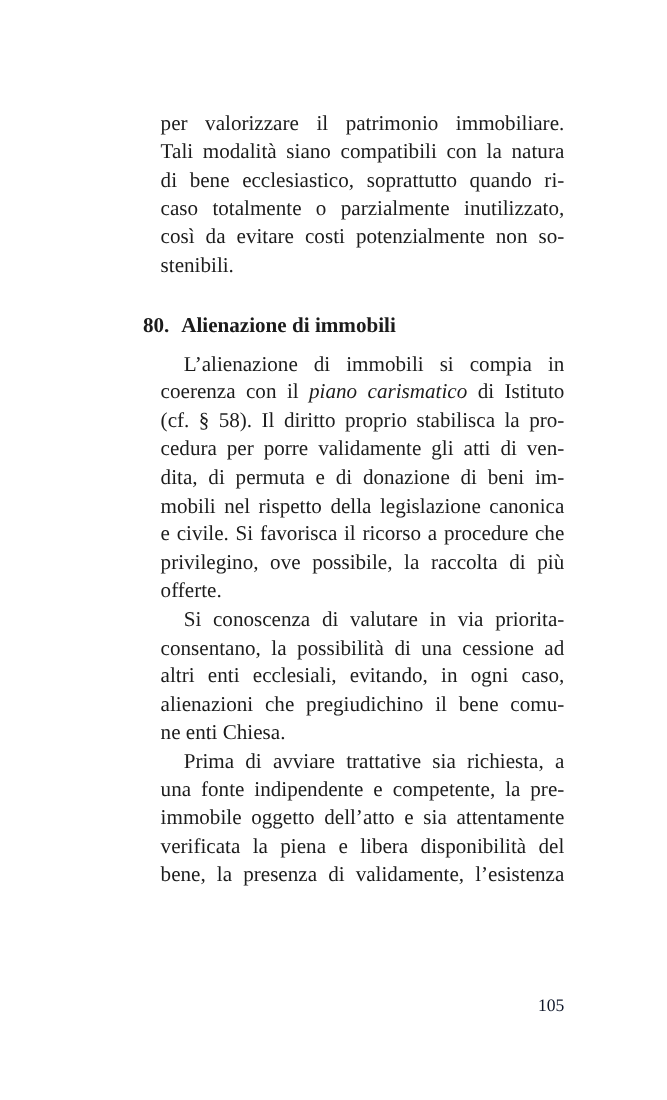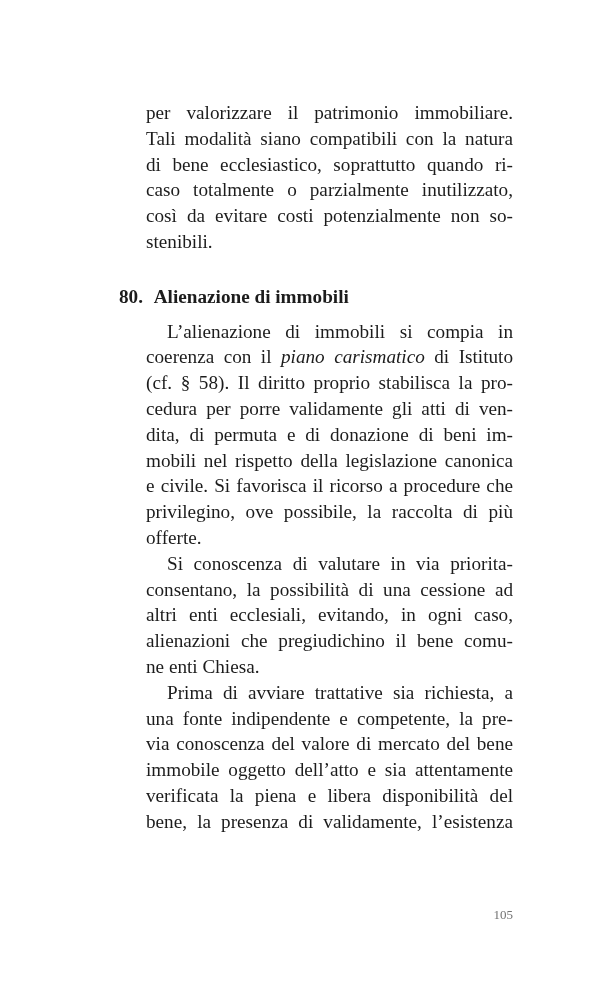--- a/index.html
+++ b/index.html
@@ -41,28 +41,29 @@
     }
     .heading {
       margin: 29px 0 9px 0;
       padding-left: 21px;
       font-size: 19.2px;
       line-height: 25.8px;
       font-weight: bold;
     }
     .heading .num {
       margin-right: 7px;
+      margin-left: 11px;
     }
     .page-number {
       position: absolute;
       top: 902px;
       right: 93px;
-      font-size: 13px;
+      font-size: 16px;
       line-height: 25.8px;
-      color: #737373;
+      color: #0f172a;
     }
     em {
       font-style: italic;
     }
   </style>
 </head>
 <body>
 
 <div class="page">
 
@@ -94,21 +95,20 @@
   <p class="para">
       <span class="line" style="padding-left: 21px;">Si conoscenza di valutare in via priorita-</span>
       <span class="line">consentano, la possibilità di una cessione ad</span>
       <span class="line">altri enti ecclesiali, evitando, in ogni caso,</span>
       <span class="line">alienazioni che pregiudichino il bene comu-</span>
       <span class="line last">ne enti Chiesa.</span>
     </p>
   <p class="para">
       <span class="line" style="padding-left: 21px;">Prima di avviare trattative sia richiesta, a</span>
       <span class="line">una fonte indipendente e competente, la pre-</span>
-      <span class="line">via conoscenza del valore di mercato del bene</span>
       <span class="line">immobile oggetto dell’atto e sia attentamente</span>
       <span class="line">verificata la piena e libera disponibilità del</span>
       <span class="line">bene, la presenza di validamente, l’esistenza</span>
     </p>
 
 </div>
 
 <div class="page-number">105</div>
 
 </body></html>

